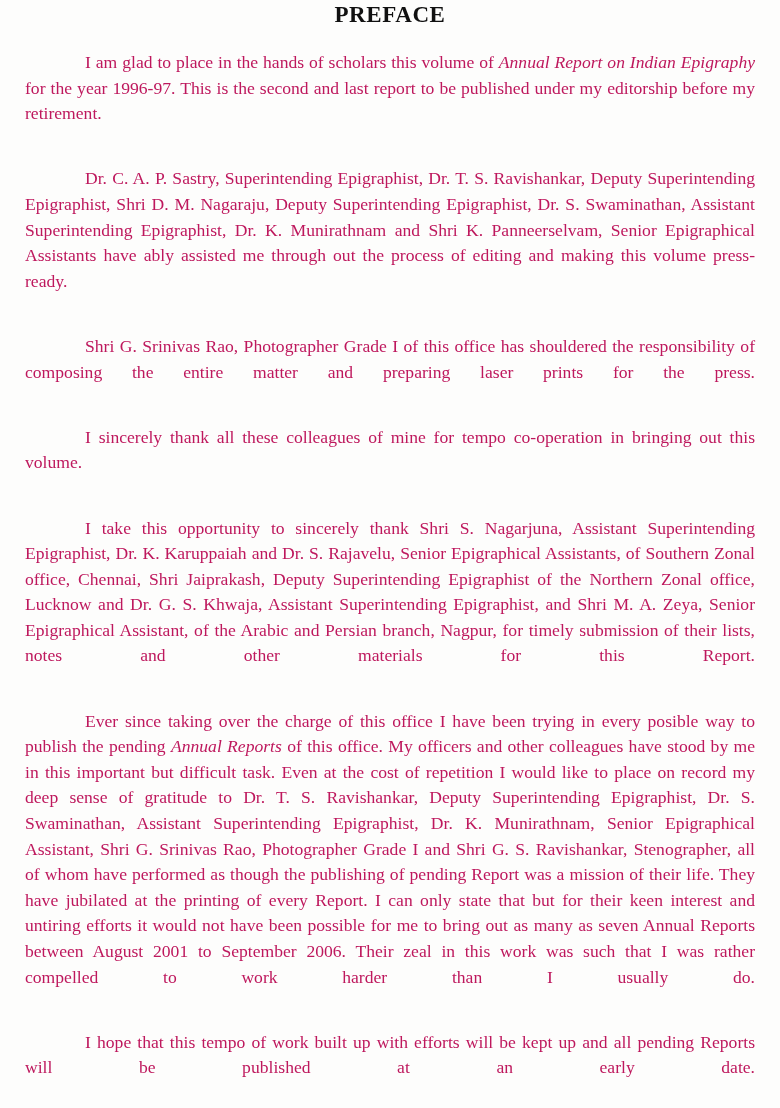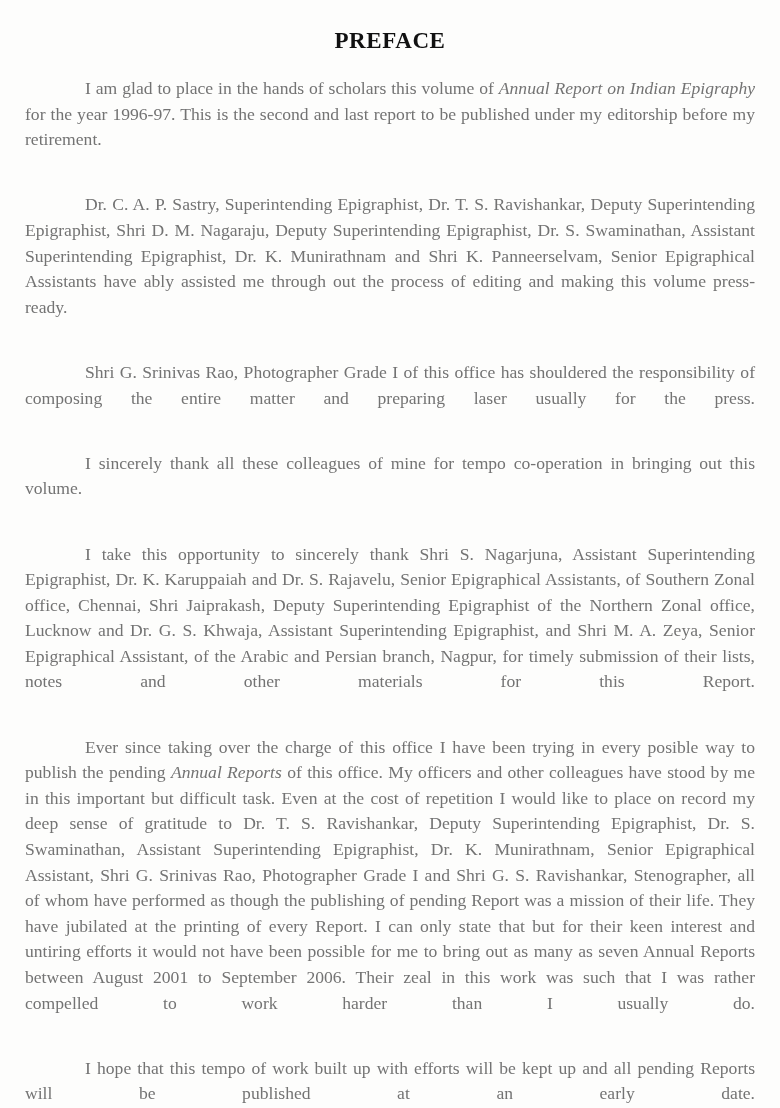--- a/index.html
+++ b/index.html
@@ -20,35 +20,35 @@
     -webkit-font-smoothing: antialiased;
   }
   .page-title {
     text-align: center;
     font-family: "Liberation Serif", "DejaVu Serif", serif;
     font-weight: bold;
     font-size: 23px;
     letter-spacing: 0.6px;
     color: #111111;
     margin: 0;
-    padding-top: 26px;
+    padding-top: 0;
     line-height: 30px;
   }
   .body-copy {
     margin: 0;
     padding: 0 25px 0 25px;
   }
   .para {
     margin: 0 0 14px 0;
     text-align: justify;
     text-justify: inter-word;
     text-indent: 60px;
     font-size: 17.6px;
     line-height: 25.6px;
-    color: #737373;
+    color: #be185d;
     word-spacing: 0.5px;
   }
   .para:first-of-type {
     margin-top: 20px;
   }
   .para .it {
     font-style: italic;
   }
   
   .para::after {
@@ -61,20 +61,20 @@
 <body>
 
 <div class="page">
 
   <h1 class="page-title">PREFACE</h1>
 
   <div class="body-copy">
 
   <p class="para">I am glad to place in the hands of scholars this volume of <span class="it">Annual Report on Indian Epigraphy</span> for the year 1996-97. This is the second and last report to be published under my editorship before my retirement.</p>
       <p class="para">Dr. C. A. P. Sastry, Superintending Epigraphist, Dr. T. S. Ravishankar, Deputy Superintending Epigraphist, Shri D. M. Nagaraju, Deputy Superintending Epigraphist, Dr. S. Swaminathan, Assistant Superintending Epigraphist, Dr. K. Munirathnam and Shri K. Panneerselvam, Senior Epigraphical Assistants have ably assisted me through out the process of editing and making this volume press-ready.</p>
-      <p class="para">Shri G. Srinivas Rao, Photographer Grade I of this office has shouldered the responsibility of composing the entire matter and preparing laser usually for the press.</p>
+      <p class="para">Shri G. Srinivas Rao, Photographer Grade I of this office has shouldered the responsibility of composing the entire matter and preparing laser prints for the press.</p>
       <p class="para">I sincerely thank all these colleagues of mine for tempo co-operation in bringing out this volume.</p>
       <p class="para">I take this opportunity to sincerely thank Shri S. Nagarjuna, Assistant Superintending Epigraphist, Dr. K. Karuppaiah and Dr. S. Rajavelu, Senior Epigraphical Assistants, of Southern Zonal office, Chennai, Shri Jaiprakash, Deputy Superintending Epigraphist of the Northern Zonal office, Lucknow and Dr. G. S. Khwaja, Assistant Superintending Epigraphist, and Shri M. A. Zeya, Senior Epigraphical Assistant, of the Arabic and Persian branch, Nagpur, for timely submission of their lists, notes and other materials for this Report.</p>
       <p class="para">Ever since taking over the charge of this office I have been trying in every posible way to publish the pending <span class="it">Annual Reports</span> of this office. My officers and other colleagues have stood by me in this important but difficult task. Even at the cost of repetition I would like to place on record my deep sense of gratitude to Dr. T. S. Ravishankar, Deputy Superintending Epigraphist, Dr. S. Swaminathan, Assistant Superintending Epigraphist, Dr. K. Munirathnam, Senior Epigraphical Assistant, Shri G. Srinivas Rao, Photographer Grade I and Shri G. S. Ravishankar, Stenographer, all of whom have performed as though the publishing of pending Report was a mission of their life. They have jubilated at the printing of every Report. I can only state that but for their keen interest and untiring efforts it would not have been possible for me to bring out as many as seven Annual Reports between August 2001 to September 2006. Their zeal in this work was such that I was rather compelled to work harder than I usually do.</p>
       <p class="para">I hope that this tempo of work built up with efforts will be kept up and all pending Reports will be published at an early date.</p>
     </div>
 
 </div>
 
 </body></html>

